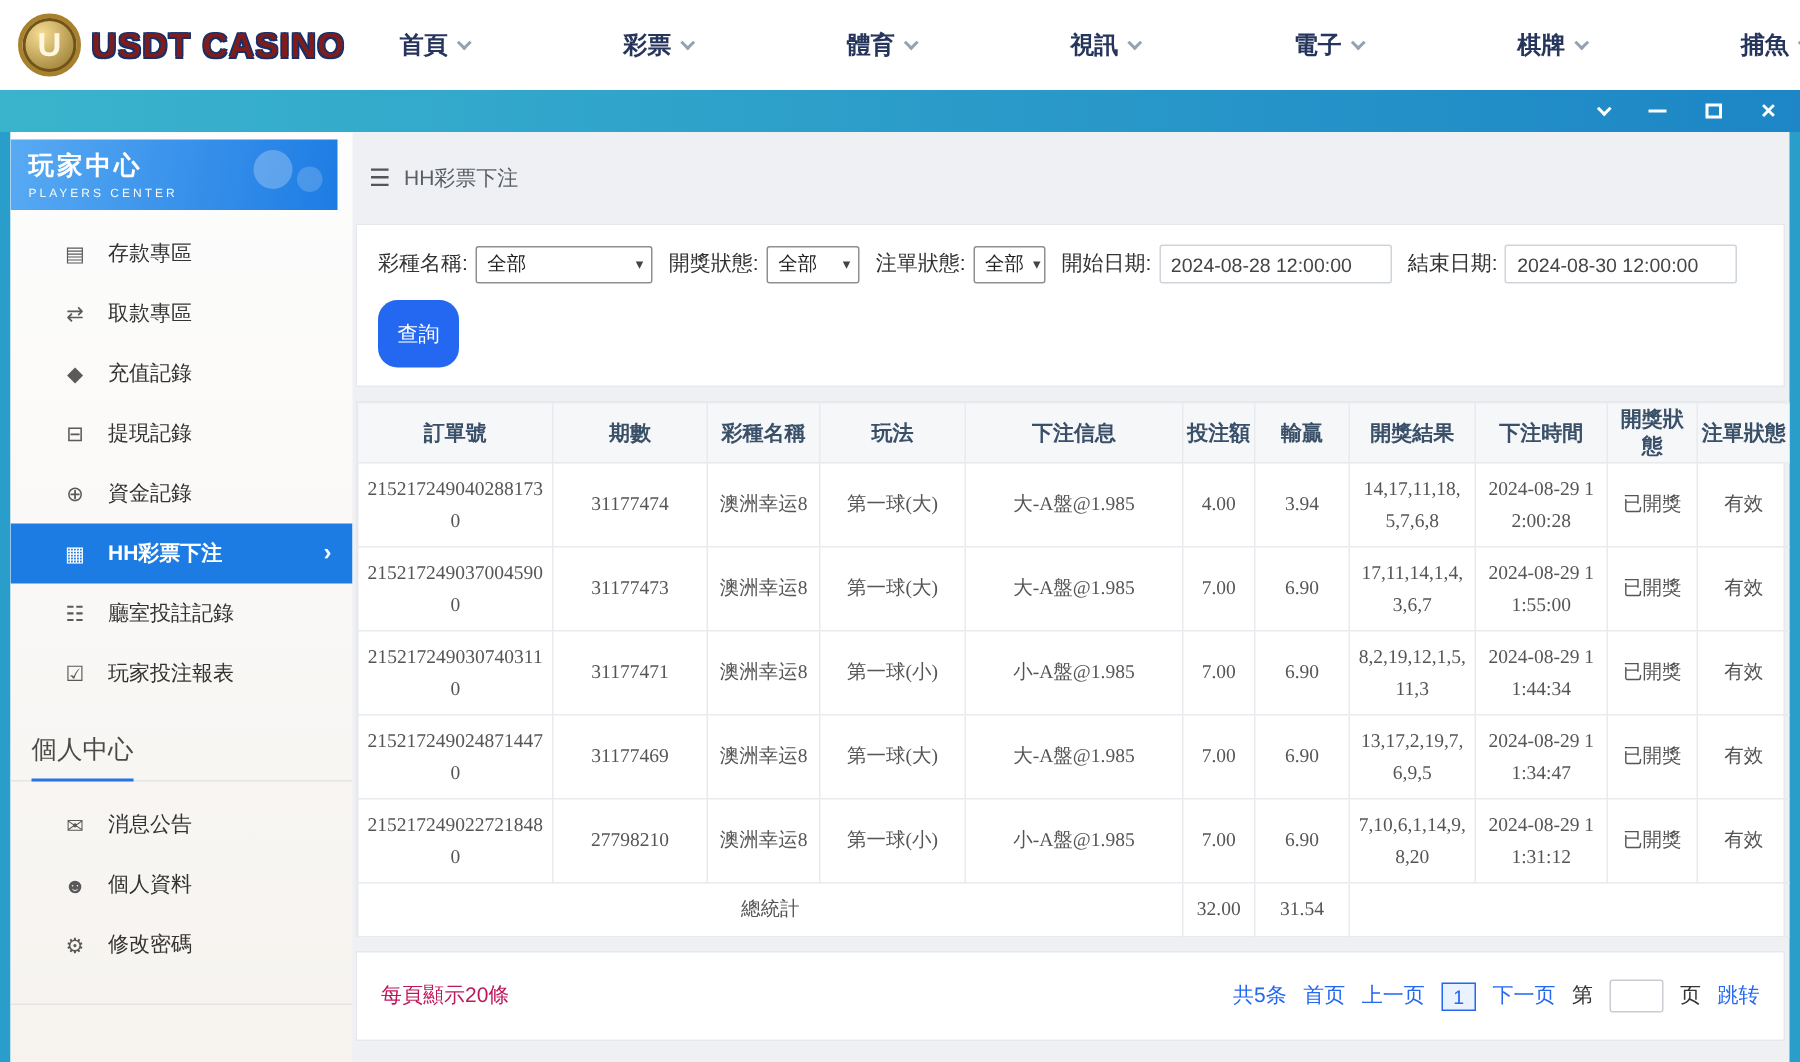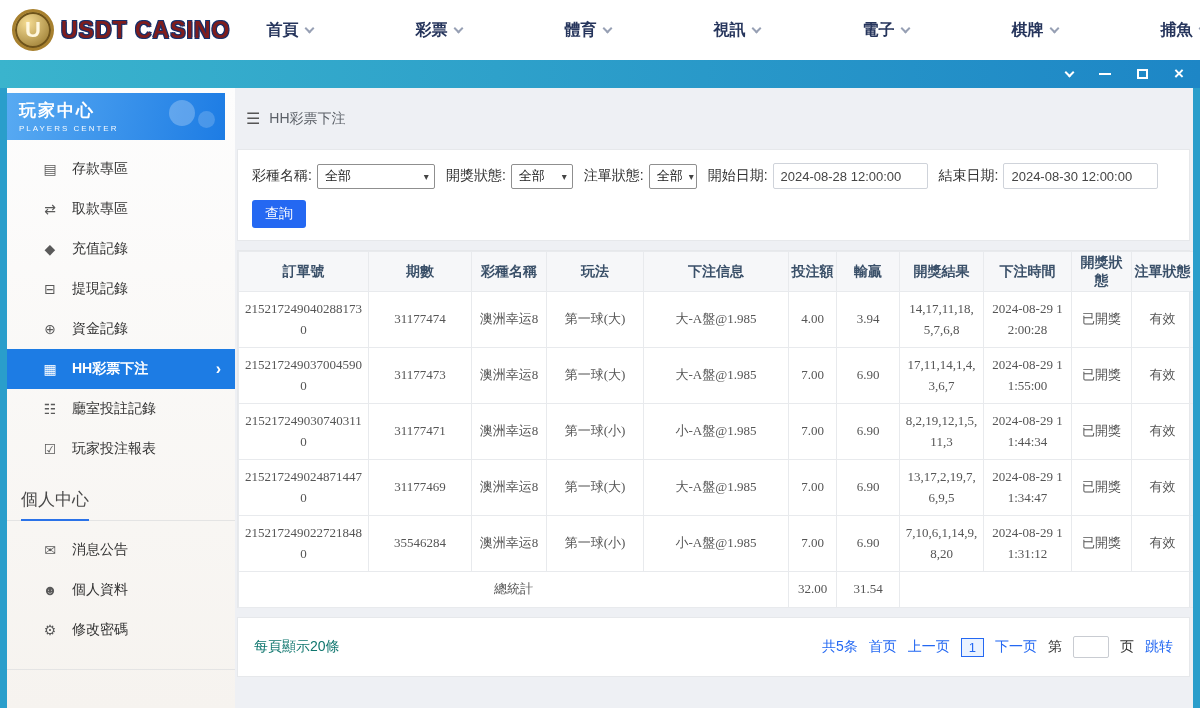--- a/index.html
+++ b/index.html
@@ -88,33 +88,33 @@
     border:1px solid #8f8f8f; border-radius:2px; background:#fff;
     height:25px; padding:0 5px 0 7px; font-size:13px; color:#222; cursor:pointer;
   }
   .sel .arrow { margin-left:6px; font-size:10px; color:#444; }
   .sel-lg { width:118px; } .sel-md { width:62px; } .sel-sm { width:48px; }
   .date-input {
     width:155px; height:26px; border:1px solid #cfd3da; border-radius:2px;
     font-size:13px; color:#444; padding:0 7px; font-family:inherit;
   }
   .btn-primary {
-    margin-top:11px; background:#2468f2; color:#fff; border:none; border-radius:3px;
-    height:28px; padding:0 13px; font-size:14px; cursor:pointer; font-family:inherit;
+    margin-top:11px; background:#2468f2; color:#fff; border:none; border-radius:13px;
+    height:45px; padding:0 13px; font-size:14px; cursor:pointer; font-family:inherit;
   }
 
   .table-card { margin-top:9px; border-bottom:none;font-family:Liberation Serif, serif; }
   table { width:100%; border-collapse:collapse; table-layout:fixed; }
   th, td { border:1px solid #e8eaed; text-align:center; }
   th { height:40px; font-size:14px; color:#3a5069; background:#f6f7f9; font-weight:700; padding:0 2px; }
   td { height:56px; font-size:13px; color:#555; padding:4px 5px; word-break:break-all; line-height:1.55; }
   .summary-row td { height:36px; color:#555; }
 
   .footer-card { margin-top:9px; padding:15px 16px; display:flex; align-items:center; justify-content:space-between; font-size:14px; height:60px; }
-  .page-size { color:#0f766e; }
+  .page-size { color:#be185d; }
   .pager { display:flex; align-items:center; gap:11px; color:#333; }
   .pg-link { color:#2468f2; cursor:pointer; }
   .pg-current { border:1px solid #2468f2; color:#2468f2; background:#eaf2ff; padding:1px 7px; font-size:13px; cursor:default; }
   .jump-input { width:36px; height:22px; border:1px solid #c9ccd2; border-radius:2px; }
 </style>
 </head>
 <body>
 
 <header class="top-nav">
   <div class="logo">
@@ -395,21 +395,21 @@
               <td>7.00</td>
               <td>6.90</td>
               <td>13,17,2,19,7,6,9,5</td>
               <td>2024-08-29 11:34:47</td>
               <td>已開獎</td>
               <td>有效</td>
             </tr>
 
             <tr>
               <td>2152172490227218480</td>
-              <td>35546284</td>
+              <td>27798210</td>
               <td>澳洲幸运8</td>
               <td>第一球(小)</td>
               <td>小-A盤@1.985</td>
               <td>7.00</td>
               <td>6.90</td>
               <td>7,10,6,1,14,9,8,20</td>
               <td>2024-08-29 11:31:12</td>
               <td>已開獎</td>
               <td>有效</td>
             </tr>

